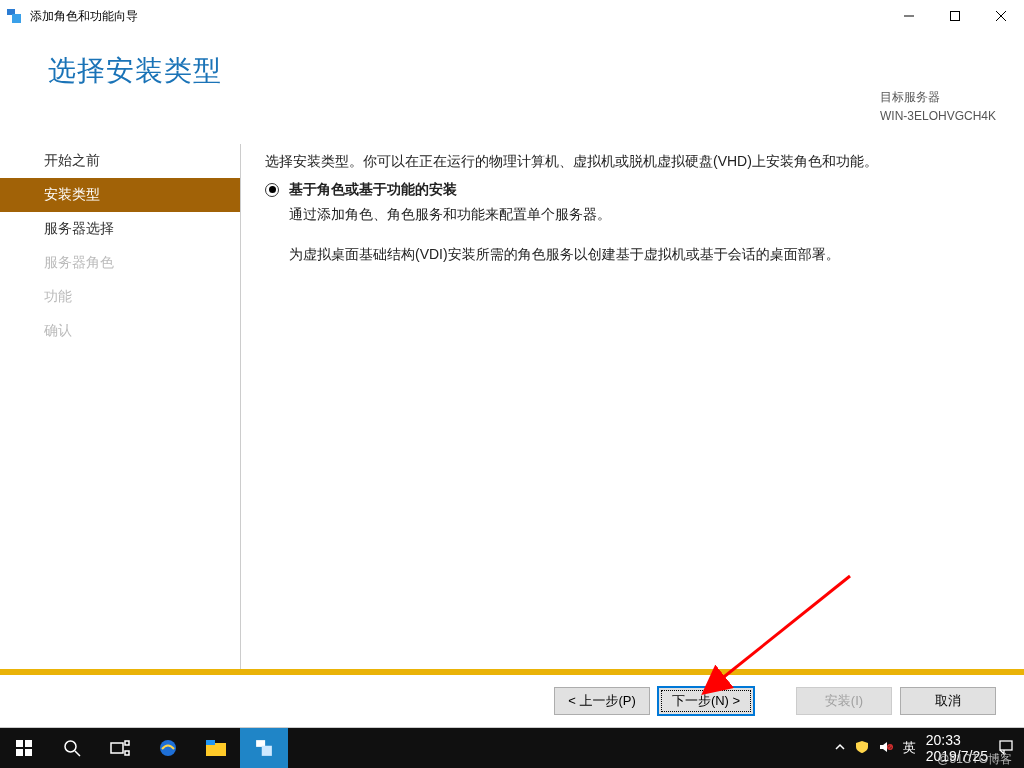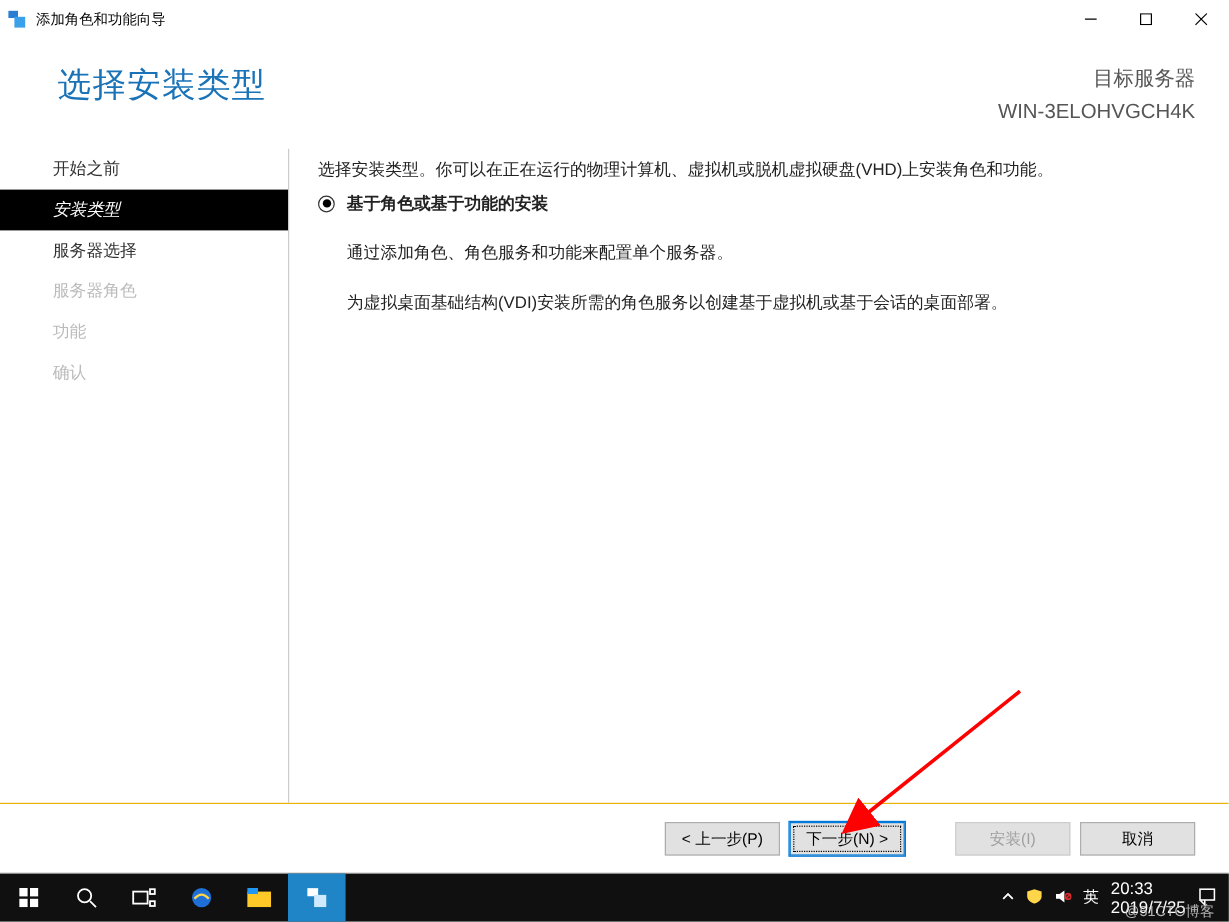--- a/index.html
+++ b/index.html
@@ -7,41 +7,41 @@
 
 .window { width: 1024px; height: 728px; background: #fff; display: flex; flex-direction: column; border-bottom: 1px solid #ccc; }
 .titlebar { height: 32px; display: flex; align-items: center; padding-left: 6px; background: #fff; }
 .titlebar .app-icon { width: 16px; height: 16px; margin-right: 8px; }
 .titlebar .title { font-size: 12px; color: #000; flex: 1; }
 .win-buttons { display: flex; }
 .win-btn { width: 46px; height: 30px; display: flex; align-items: center; justify-content: center; font-size: 14px; color: #000; }
 
 .header-area { display: flex; align-items: flex-start; padding: 20px 28px 8px 28px; }
 .page-title { font-size: 28px; font-weight: 300; color: #1a73b7; letter-spacing: 1px; margin-left: 20px; }
-.target { margin-left: auto; text-align: right; font-size: 17px; color: #555; line-height: 1.6; }
+.target { margin-left: auto; font-size: 12px; color: #555; line-height: 1.6; margin-top: 36px; }
 
 .body-area { flex: 1; display: flex; padding: 10px 3px 0 0; overflow: hidden; }
 
 .sidebar { width: 240px; padding-top: 0; }
 .nav-item { padding: 8px 0 8px 44px; font-size: 14px; color: #333; cursor: pointer; }
-.nav-item.selected { background: #000000; color: #fff; font-style: italic; }
+.nav-item.selected { background: #a16207; color: #fff; }
 .nav-item.disabled { color: #bbb; cursor: default; }
 
 .vline { width: 1px; background: #ccc; margin: 0 24px 0 0; }
 
 .content { flex: 1; font-size: 14px; color: #222; padding-top: 6px; padding-right: 10px; }
 .content .intro { margin-bottom: 8px; line-height: 1.6; }
 .option { margin-bottom: 18px; }
 .opt-row { display: flex; align-items: center; }
 .radio { width: 14px; height: 14px; border: 1px solid #333; border-radius: 50%; margin-right: 10px; display: inline-flex; align-items: center; justify-content: center; flex-shrink:0; }
 .radio.checked::after { content: ""; width: 7px; height: 7px; background: #000; border-radius: 50%; }
 .opt-title { font-weight: bold; text-align: center; }
-.opt-desc { margin-left: 24px; margin-top: 20px; line-height: 1.6; }
-
-.footer { height: 58px; border-top: 1px solid #eab308; display: flex; align-items: center; justify-content: flex-end; padding-right: 28px; gap: 8px; }
+.opt-desc { margin-left: 24px; margin-top: 4px; line-height: 1.6; }
+
+.footer { height: 58px; border-top: 6px solid #eab308; display: flex; align-items: center; justify-content: flex-end; padding-right: 28px; gap: 8px; }
 .btn { min-width: 96px; height: 28px; background: #e1e1e1; border: 1px solid #adadad; font-size: 13px; display:flex; align-items:center; justify-content:center; padding: 0 10px; cursor:pointer; }
 .btn.disabled { color: #a0a0a0; border-color:#ccc; cursor:default; }
 .btn.focus { outline: 1px dotted #000; outline-offset: -4px; border: 1px solid #0078d7; box-shadow: 0 0 0 1px #0078d7; }
 .btn-spacer { width: 26px; }
 
 .arrow { position: absolute; pointer-events:none; }
 
 .taskbar { position: absolute; left:0; bottom:0; width: 1024px; height: 40px; background: #101010; display: flex; align-items: center; color: #fff; }
 .taskbar .tb-btn { width: 48px; height: 40px; display:flex; align-items:center; justify-content:center; }
 .taskbar .tb-btn.active { background: #1f85c7; }

